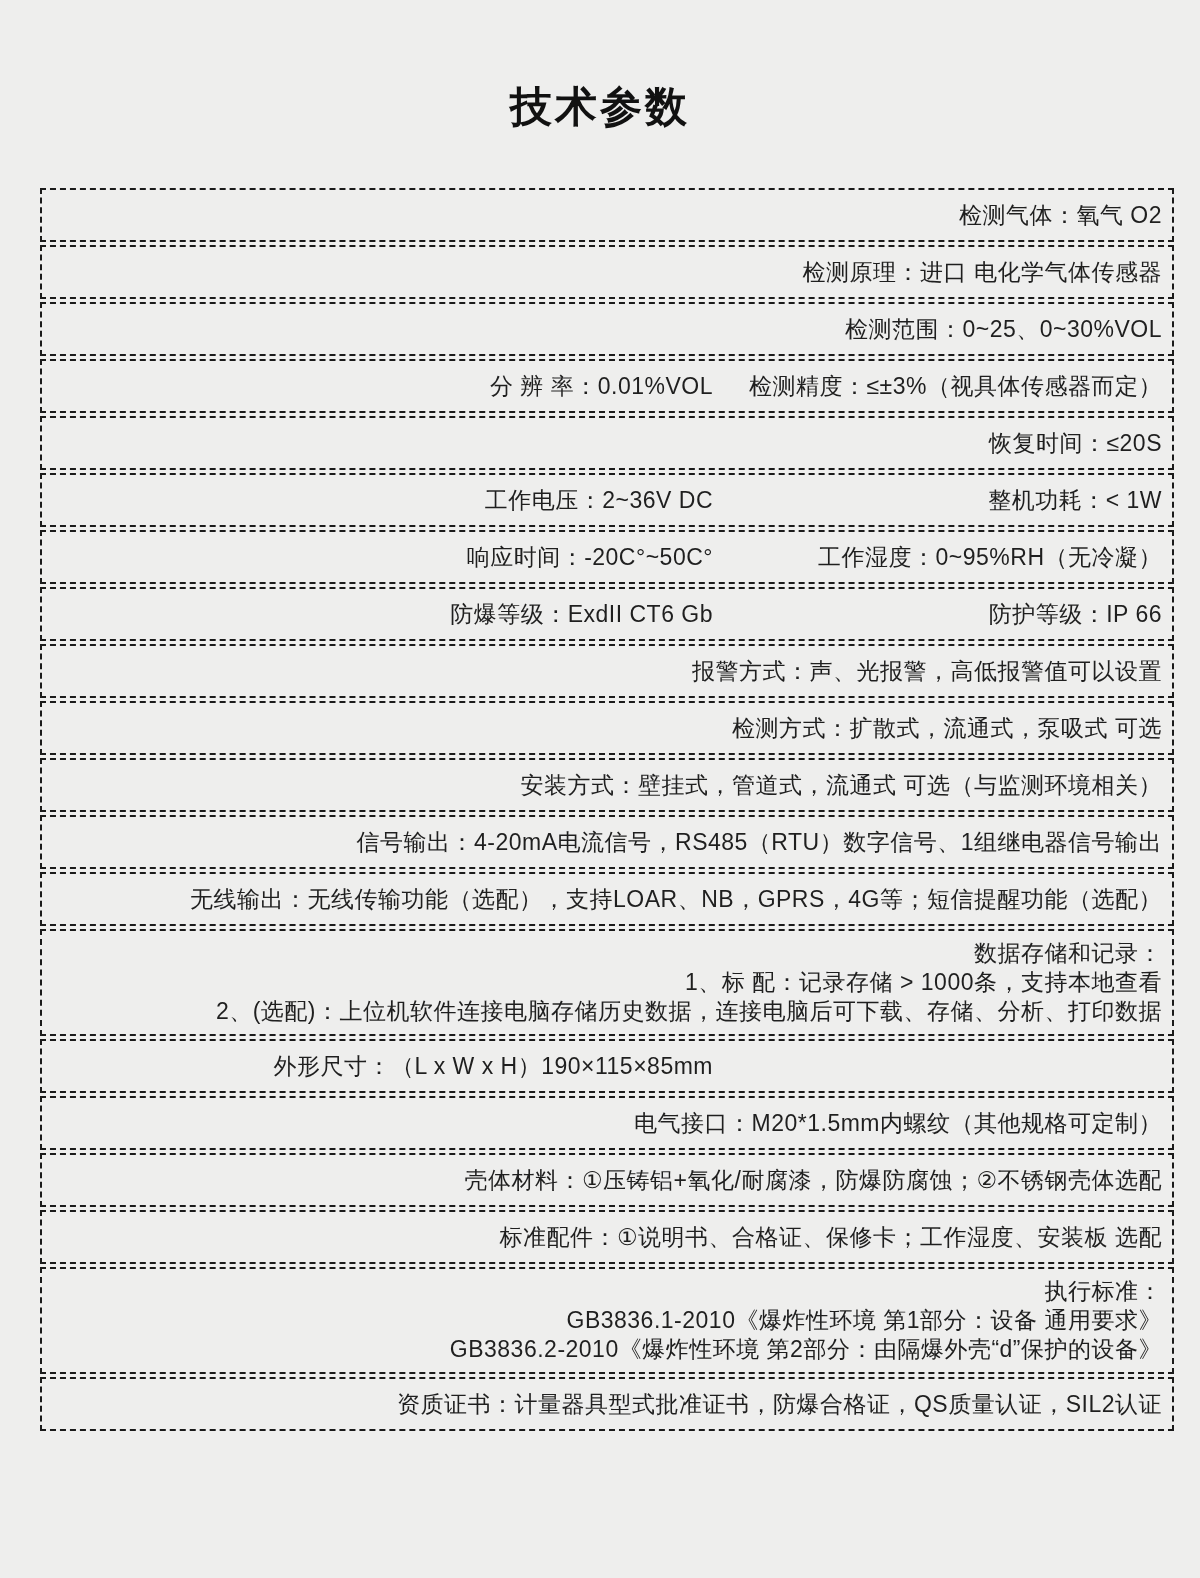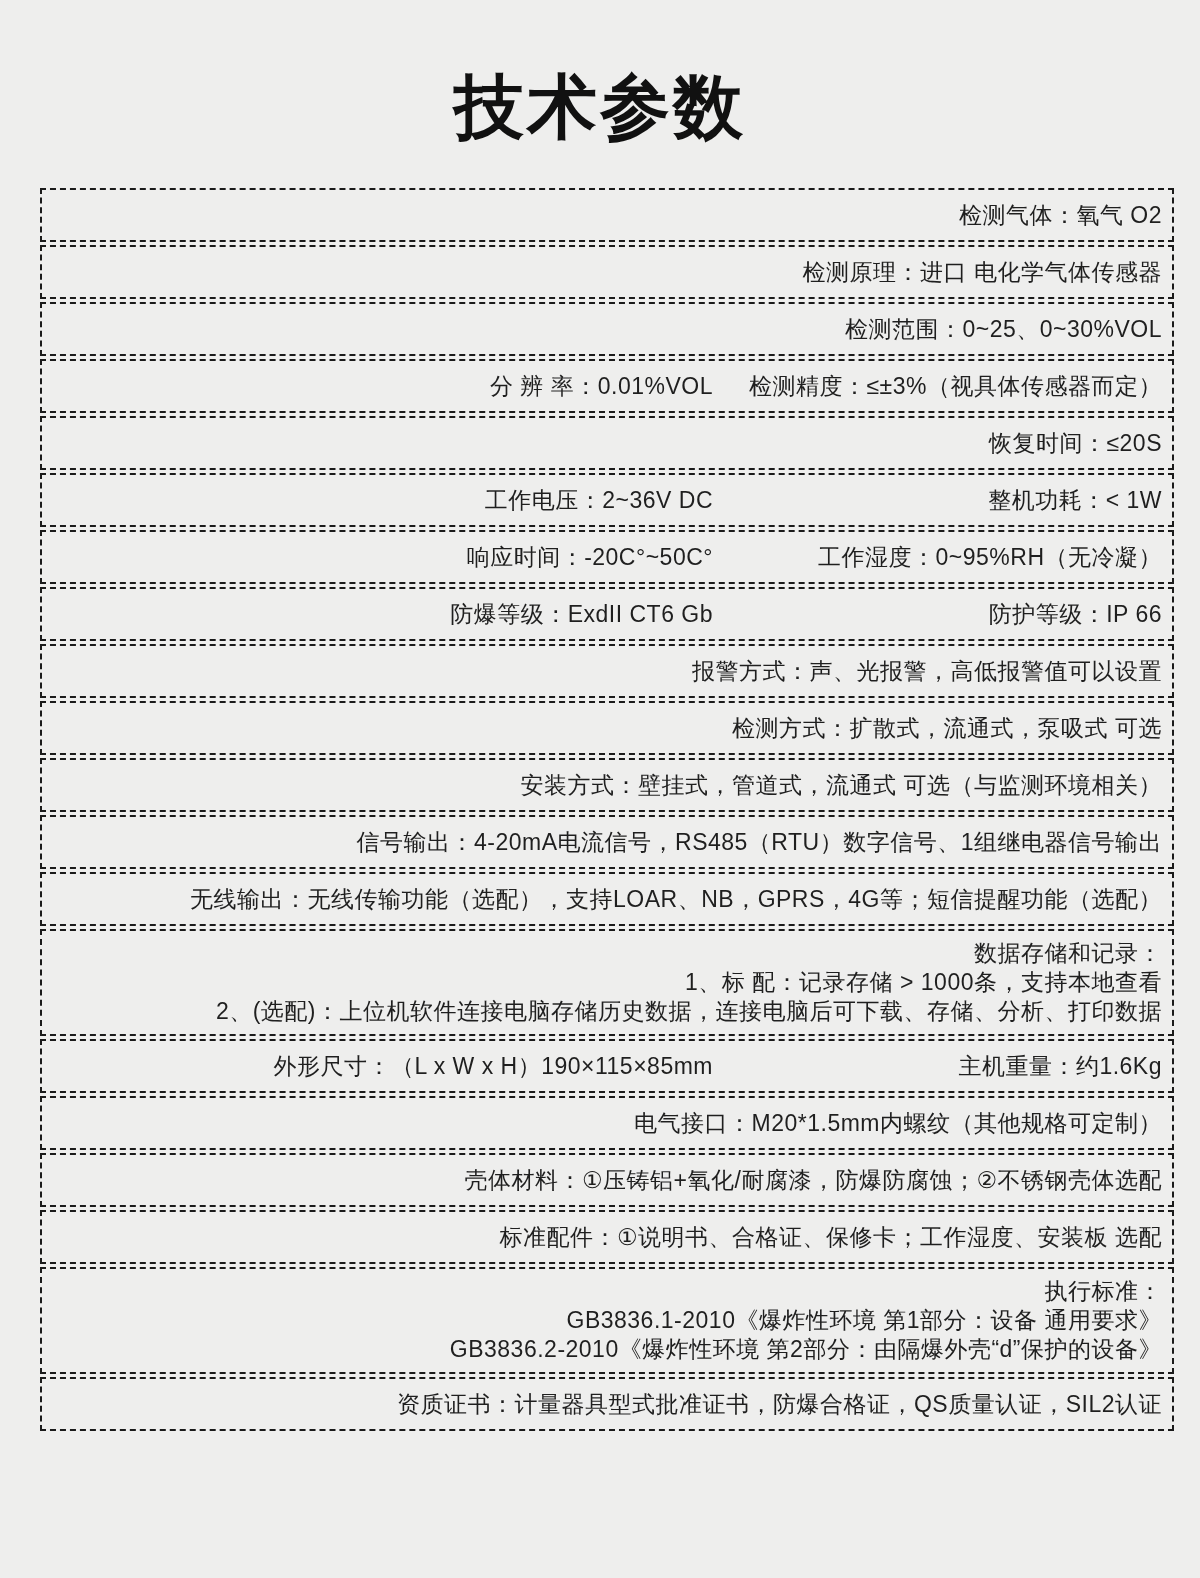--- a/index.html
+++ b/index.html
@@ -9,21 +9,21 @@
     background: #eeeeed;
     color: #1f1f1f;
     font-family: "Liberation Sans", "DejaVu Sans", sans-serif;
     overflow: hidden;
   }
   .page-title {
     padding-top: 74px;
     height: 66px;
     line-height: 66px;
     text-align: center;
-    font-size: 70px;
+    font-size: 42px;
     font-weight: 600;
     letter-spacing: 3px;
     color: #111;
   }
   .spec-table {
     position: absolute;
     left: 40px;
     top: 188px;
     width: 1134px;
     text-align: right;
@@ -153,23 +153,20 @@
       <div class="line">数据存储和记录：</div>
       <div class="line">1、标 配：记录存储 &gt; 1000条，支持本地查看</div>
       <div class="line">2、(选配)：上位机软件连接电脑存储历史数据，连接电脑后可下载、存储、分析、打印数据</div>
     </div>
   </div>
 
   <div class="spec-row two-col">
     <div class="cell cell-left">
       <div class="line">外形尺寸：（L x W x H）190×115×85mm</div>
     </div>
-    <div class="cell cell-right">
-      <div class="line">主机重量：约1.6Kg</div>
-    </div>
   </div>
 
   <div class="spec-row">
     <div class="cell">
       <div class="line">电气接口：M20*1.5mm内螺纹（其他规格可定制）</div>
     </div>
   </div>
 
   <div class="spec-row">
     <div class="cell">

